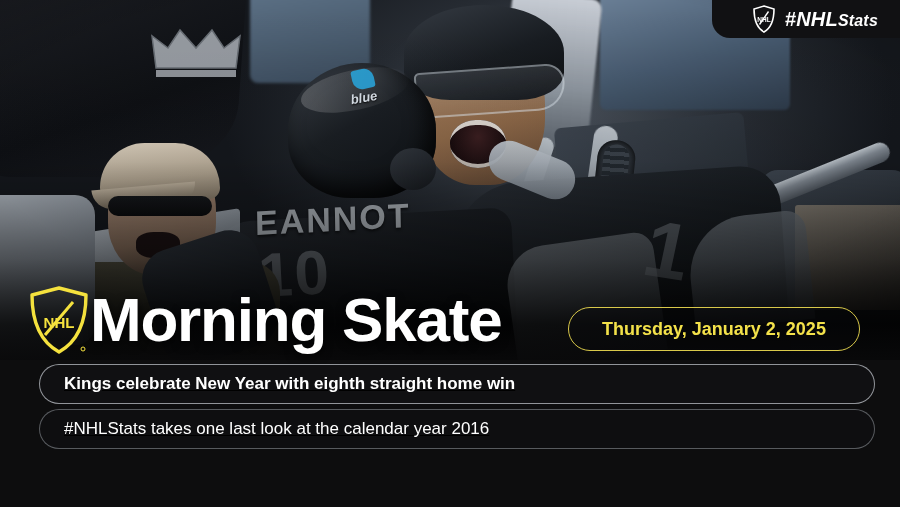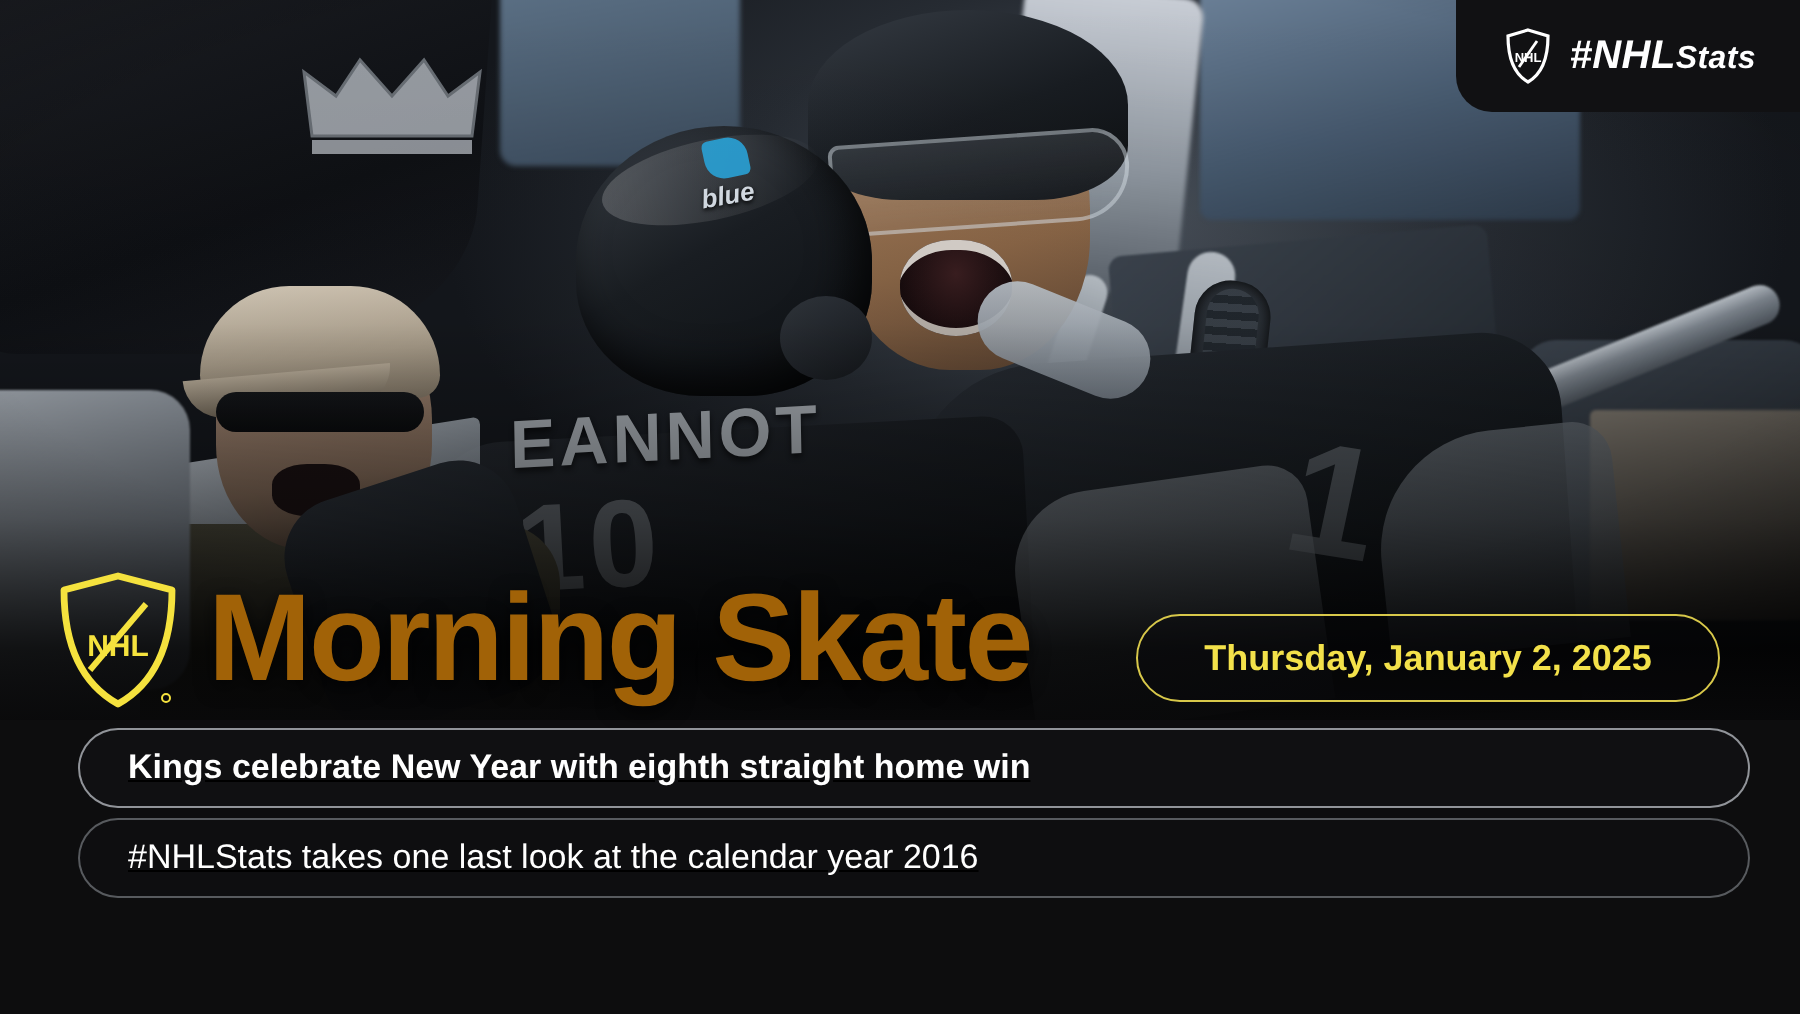--- a/index.html
+++ b/index.html
@@ -252,43 +252,42 @@
       rgba(0,0,0,.42) 72%, rgba(0,0,0,.82) 90%, rgba(8,8,9,.97) 100%);
   }
   .photo-vignette {
     position:absolute; inset:0;
     background:radial-gradient(ellipse 115% 100% at 50% 40%, rgba(0,0,0,0) 45%, rgba(0,0,0,.55) 100%);
   }
 
   
   .stats-chip {
     position:absolute; right:0; top:0;
-    height:56px; padding:0 22px 0 24px;
+    height:38px; padding:0 22px 0 40px;
     display:flex; align-items:center; gap:9px;
     background:#111113;
     border-radius:0 0 0 18px;
     z-index:6;
   }
   .stats-shield { width:24px; height:28px; display:block; }
   .stats-text {
     color:#ffffff; font-size:20px; font-weight:700;
     font-style:italic; letter-spacing:.2px;
     white-space:nowrap;
   }
   .stats-text .sm { font-size:16px; }
 
   
   .title-row {
     position:absolute; left:0; top:282px; width:900px; height:76px;
     display:flex; align-items:center; z-index:5;
   }
   .nhl-mark { margin-left:28px; width:62px; height:70px; flex:0 0 auto; }
   .title {
-    margin-left:14px;
-    color:#a16207;
+    color:#ffffff;
     font-size:62px; font-weight:700; letter-spacing:-1.2px;
     line-height:1;
     text-shadow:0 3px 10px rgba(0,0,0,.75);
     white-space:nowrap;
   }
   .date-badge {
     position:absolute; left:568px; top:307px;
     height:44px; min-width:292px;
     display:flex; align-items:center; justify-content:center;
     padding:0 20px;

